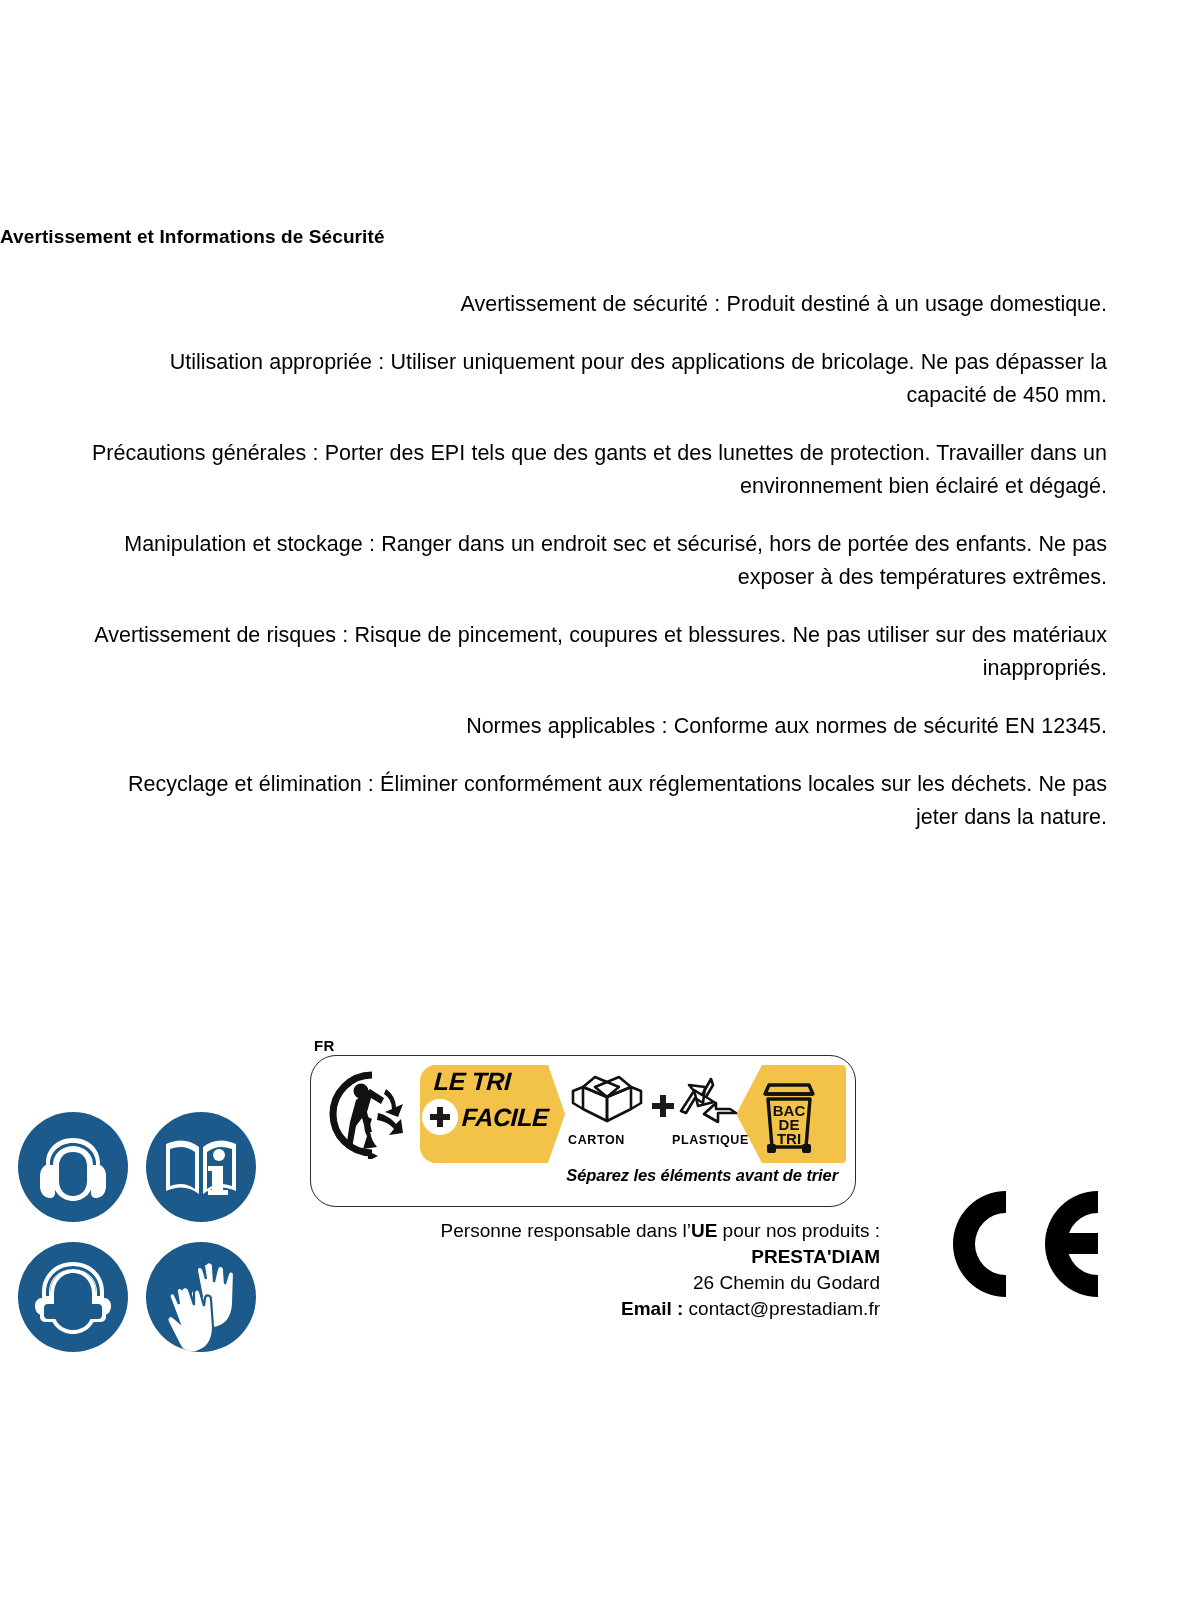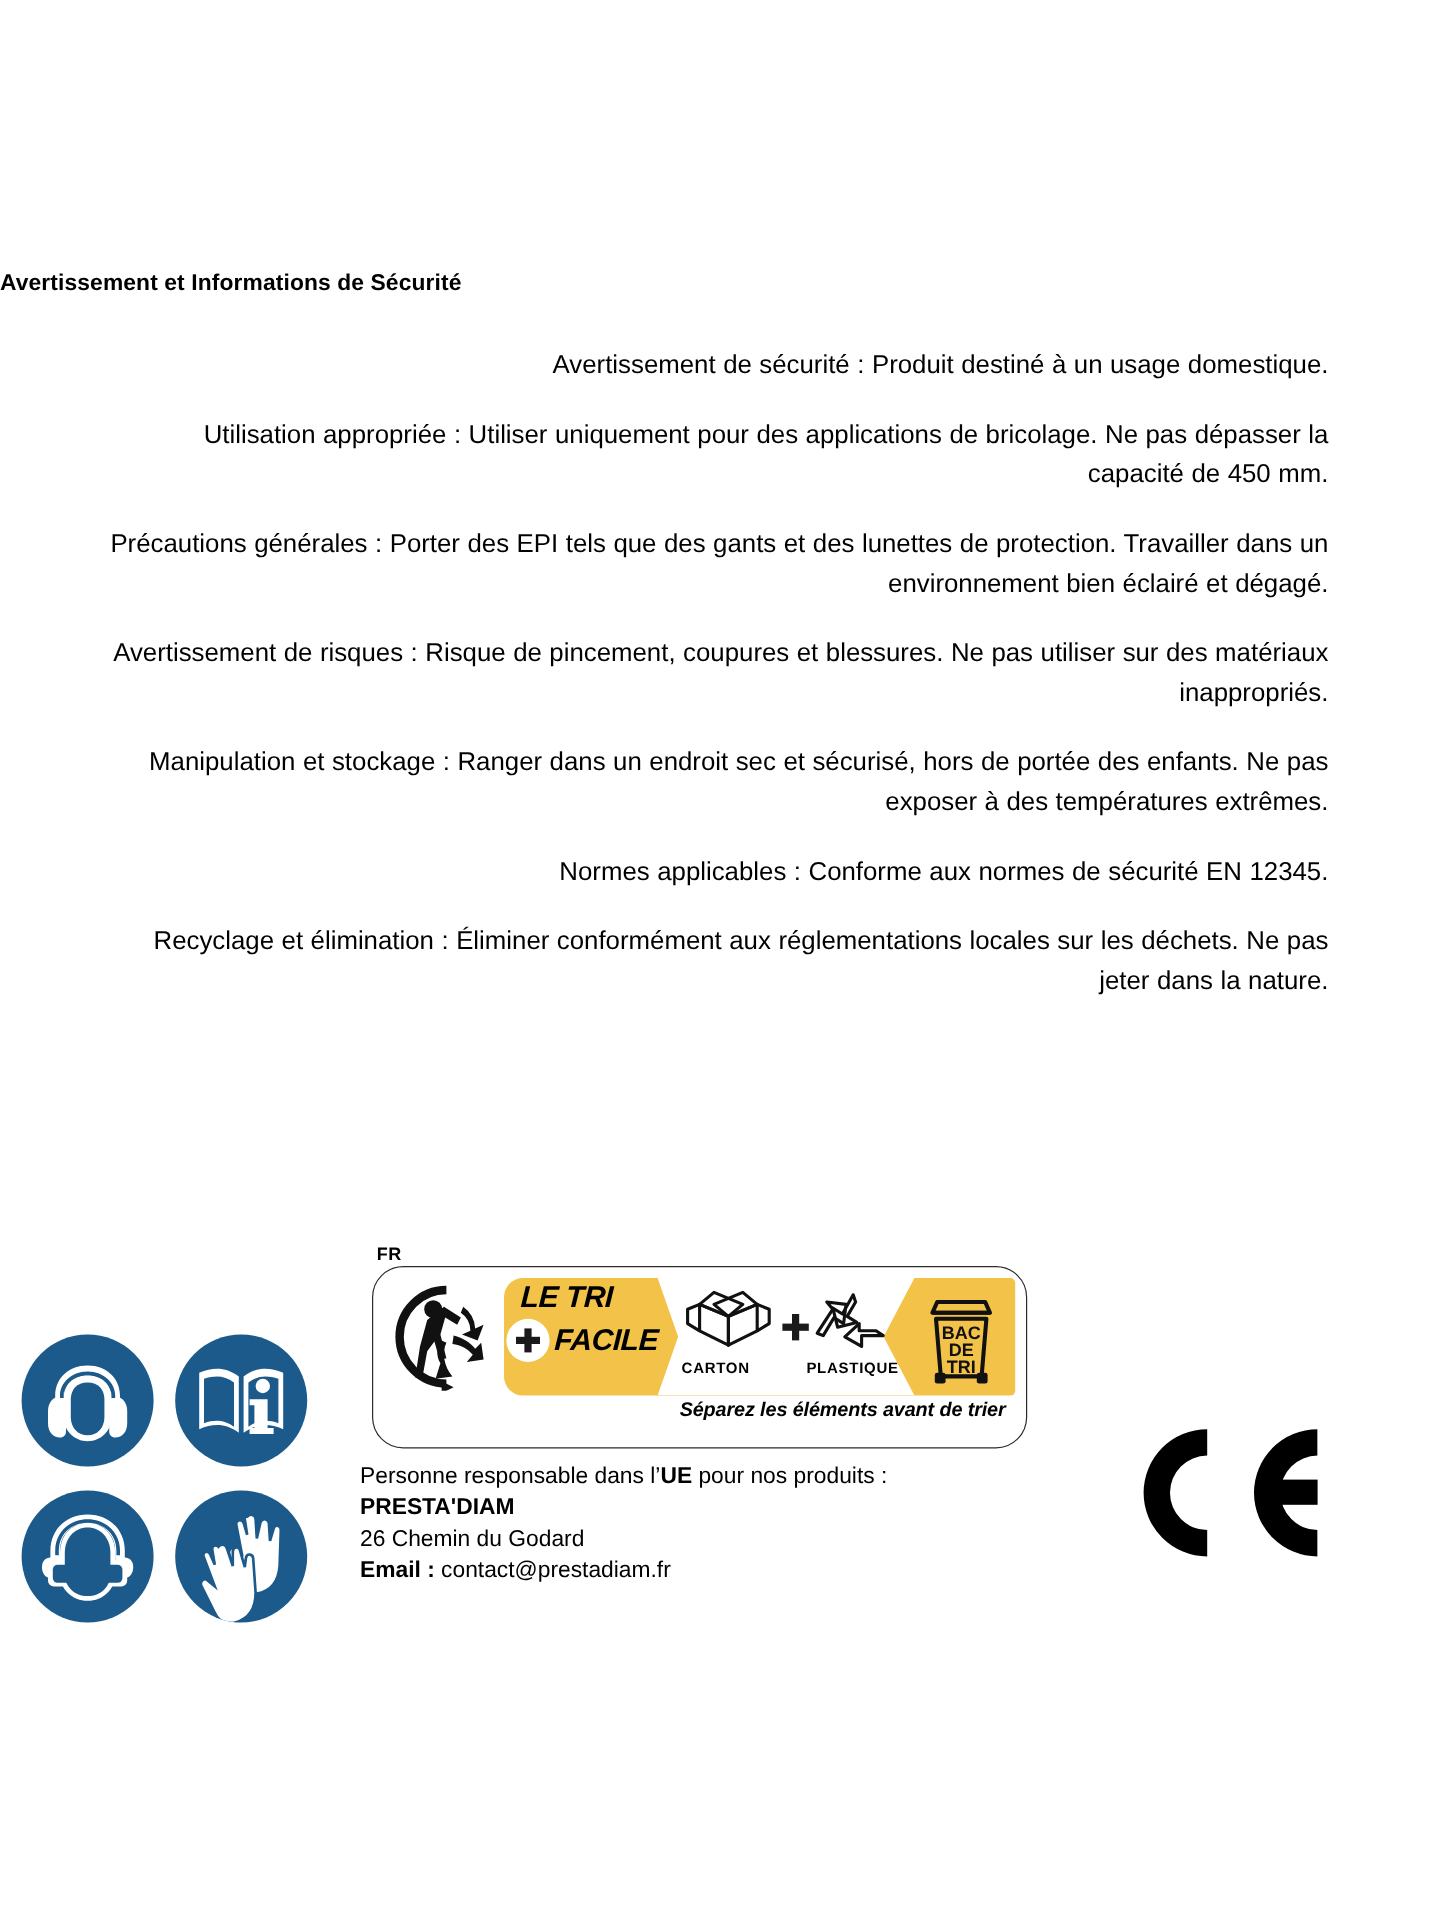--- a/index.html
+++ b/index.html
@@ -194,21 +194,21 @@
   #mat-plus::before, #mat-plus::after {
     content:"";
     position:absolute;
     background:#1a1a1a;
   }
   #mat-plus::before { left:0; top:8px; width:22px; height:6px; }
   #mat-plus::after  { left:8px; top:0; width:6px; height:22px; }
 
   #bin-block {
     position: absolute;
-    left: 348px;
+    left: 336px;
     top: 6px;
     width: 66px;
     height: 88px;
   }
   #triman-caption {
     position: absolute;
     left: 0;
     top: 128px;
     width: 528px;
     text-align: right;
@@ -217,21 +217,21 @@
     font-weight: bold;
     letter-spacing: -0.1px;
   }
 
   
   #address {
     position: absolute;
     left: 300px;
     top: 1218px;
     width: 580px;
-    text-align: left;
+    text-align: right;
     font-size: 19px;
     line-height: 26px;
     font-weight: bold;
   }
   #address .thin { font-weight: normal; }
 
   
   #ce-mark {
     position: absolute;
     left: 938px;
@@ -242,22 +242,22 @@
 </style>
 </head>
 <body>
 
 <div id="doc-title">Avertissement et Informations de Sécurité</div>
 
 <div id="body-text">
   <p class="para">Avertissement de sécurité : Produit destiné à un usage domestique.</p>
   <p class="para">Utilisation appropriée : Utiliser uniquement pour des applications de bricolage. Ne pas dépasser la capacité de 450 mm.</p>
   <p class="para">Précautions générales : Porter des EPI tels que des gants et des lunettes de protection. Travailler dans un environnement bien éclairé et dégagé.</p>
+  <p class="para">Manipulation et stockage : Ranger dans un endroit sec et sécurisé, hors de portée des enfants. Ne pas exposer à des températures extrêmes.</p>
   <p class="para">Avertissement de risques : Risque de pincement, coupures et blessures. Ne pas utiliser sur des matériaux inappropriés.</p>
-  <p class="para">Manipulation et stockage : Ranger dans un endroit sec et sécurisé, hors de portée des enfants. Ne pas exposer à des températures extrêmes.</p>
   <p class="para">Normes applicables : Conforme aux normes de sécurité EN 12345.</p>
   <p class="para">Recyclage et élimination : Éliminer conformément aux réglementations locales sur les déchets. Ne pas jeter dans la nature.</p>
 </div>
 
 <div id="ppe-icons">
 
   <div class="ppe r0 c0">
     <svg viewBox="0 0 110 110" aria-hidden="true">
       <g fill="#ffffff">
         <path d="M55 26c-16 0-27 11-27 25v4h7v-4c0-11 8-19 20-19s20 8 20 19v4h7v-4c0-14-11-25-27-25z"></path>

